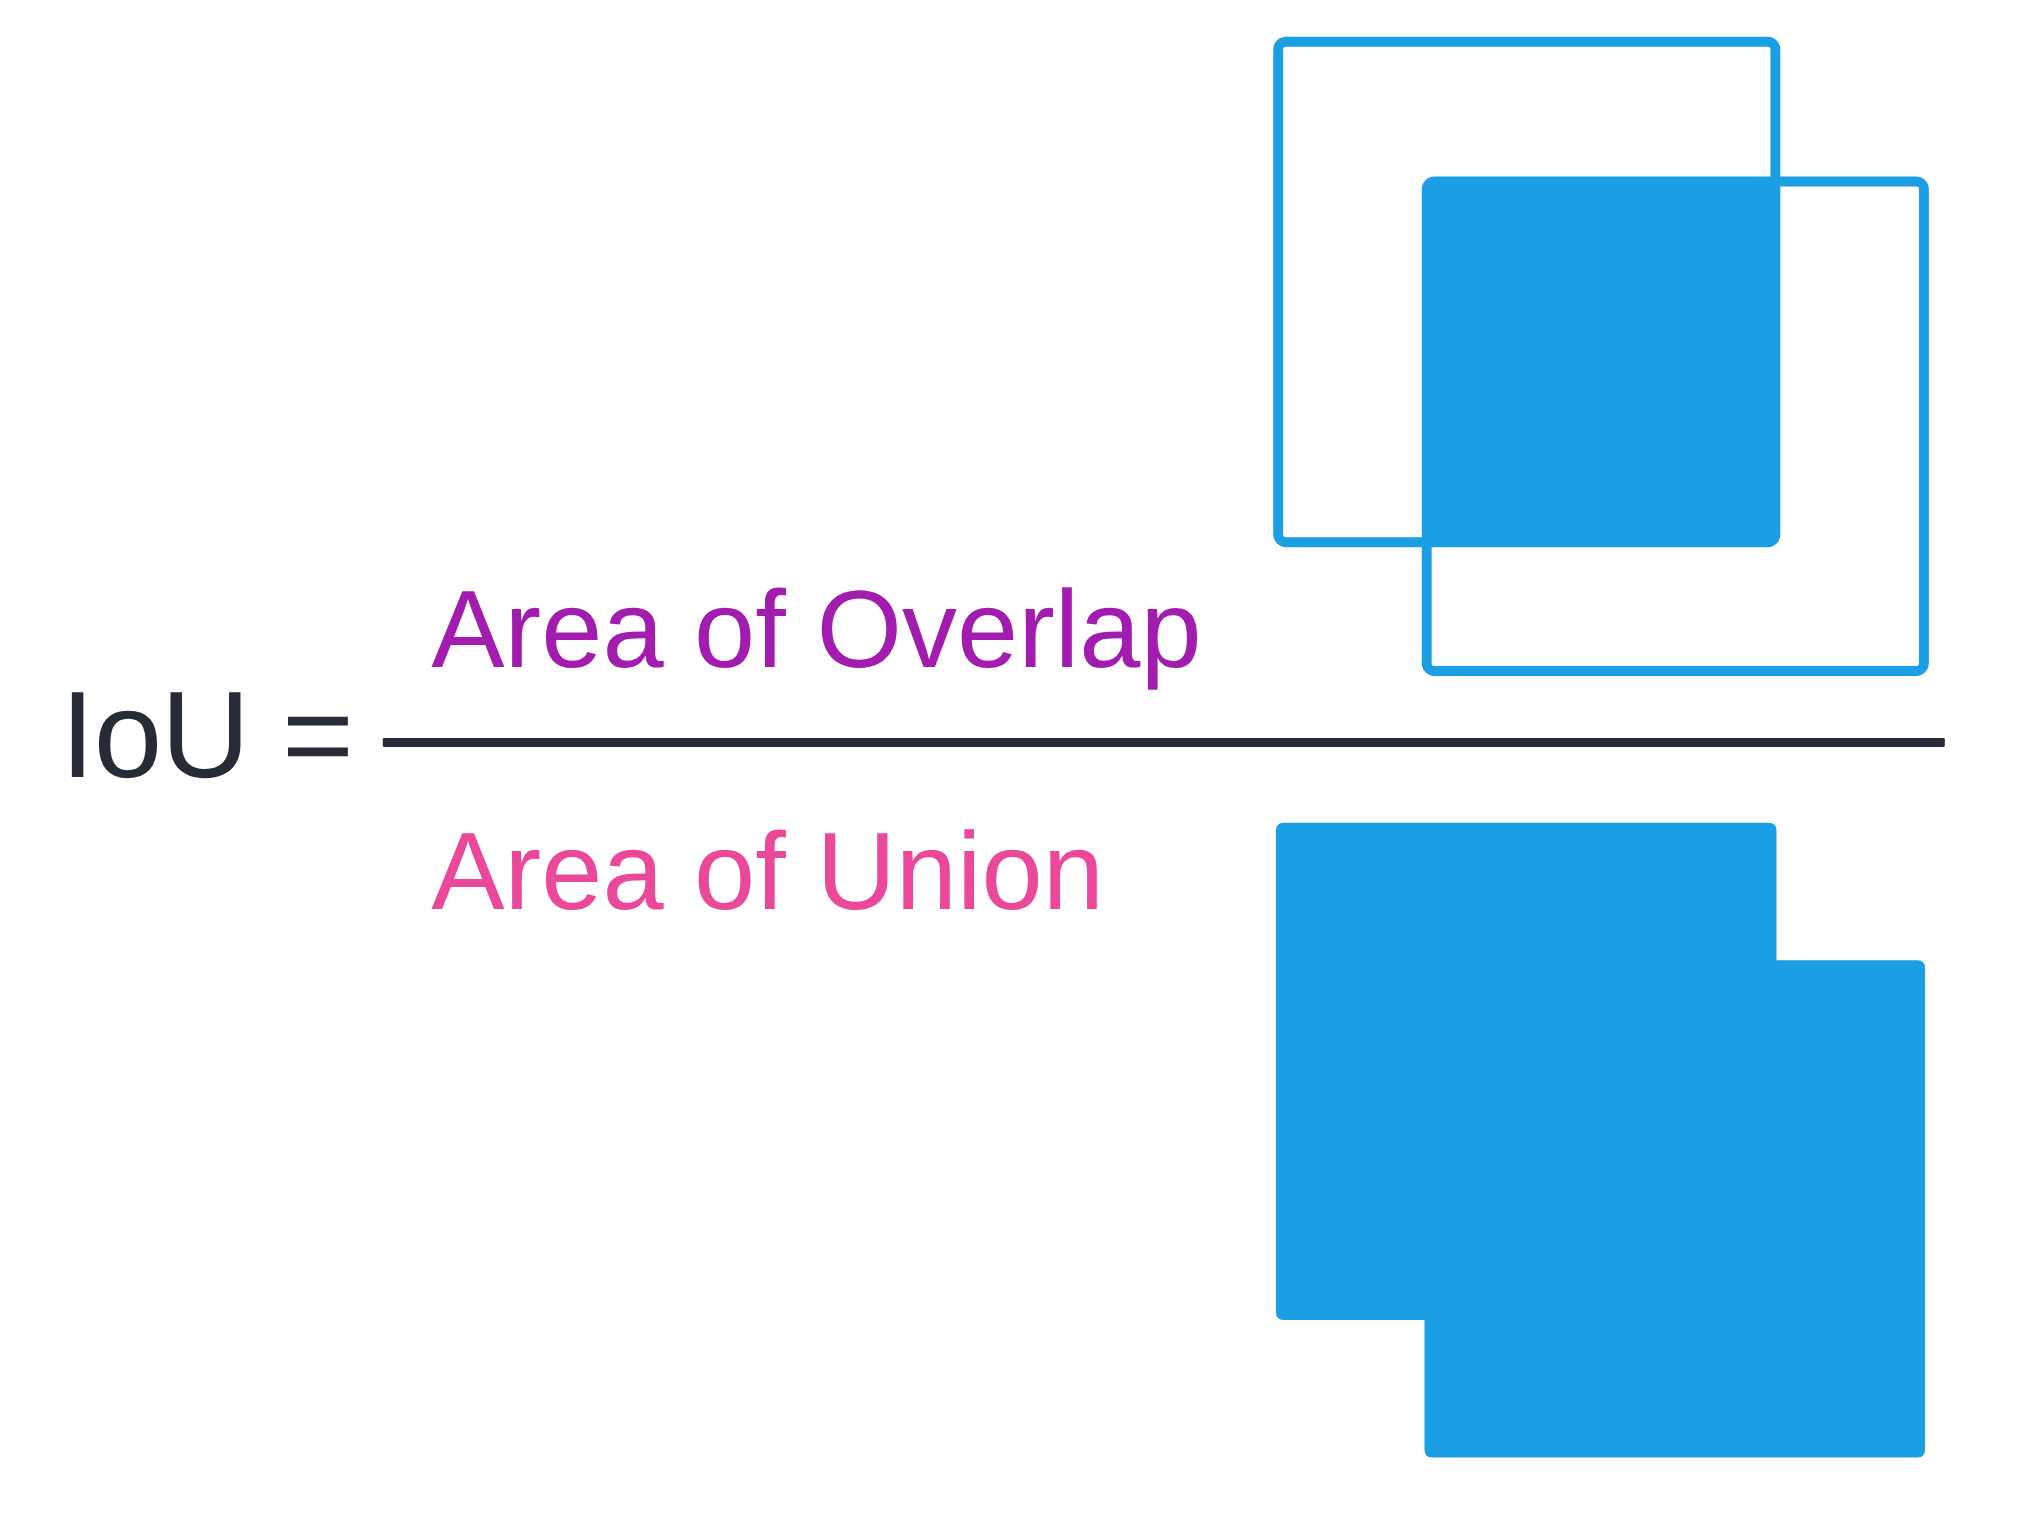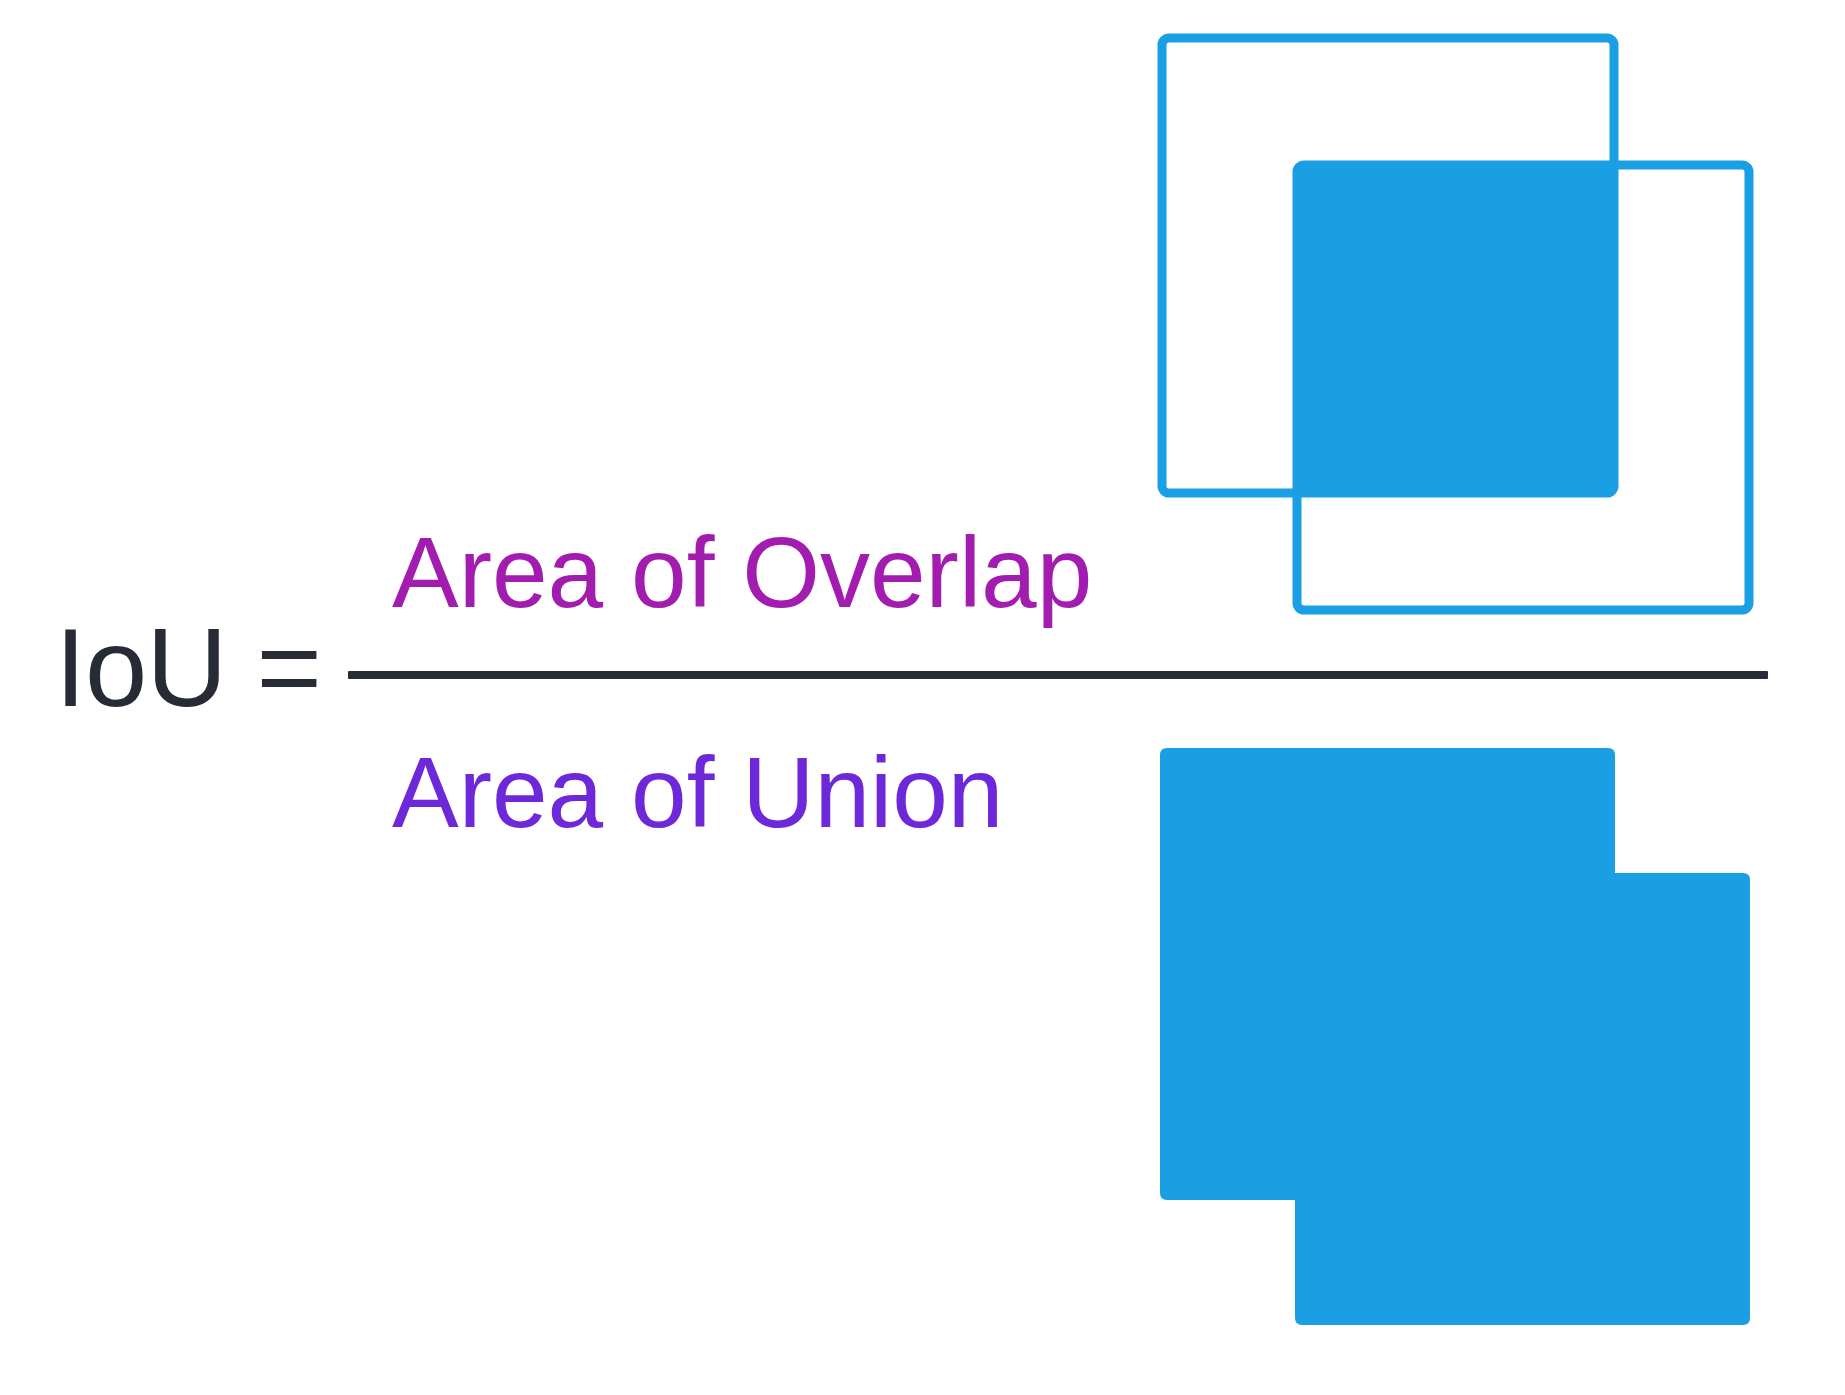--- a/index.html
+++ b/index.html
@@ -104,21 +104,21 @@
 <div id="stage" style="background: rgb(255, 255, 255);">
 
   <div class="formula-wrap">
 
     <div class="iou-label" style="color: rgb(38, 43, 54);">IoU =</div>
 
     <div class="numerator" style="color: #a21caf;">Area of Overlap</div>
 
     <div class="fraction-bar" style="background: rgb(38, 43, 54);"></div>
 
-    <div class="denominator" style="color: #6d28d9;">Area of Union</div>
+    <div class="denominator" style="color: #ec4899;">Area of Union</div>
 
   </div>
 
   <div class="diagram" id="overlap-diagram">
     <svg viewBox="0 0 690 630" xmlns="http://www.w3.org/2000/svg">
 
       <rect id="ov-intersection" x="157" y="155" width="317" height="328" rx="7" ry="7" fill="#1a9ee4"></rect>
 
       <rect id="ov-box-a" x="22" y="28" width="452" height="455" rx="7" ry="7" fill="none" stroke="#1a9ee4" stroke-width="9"></rect>
 

